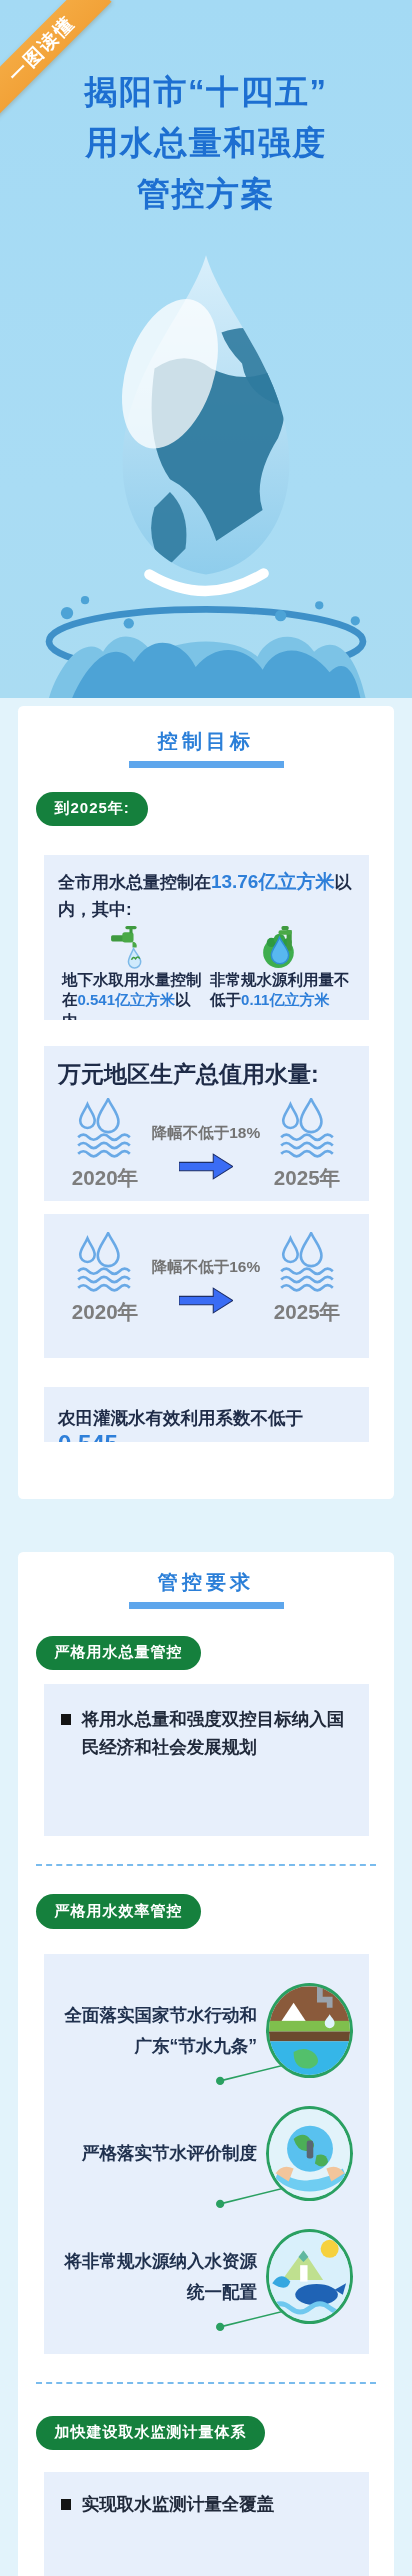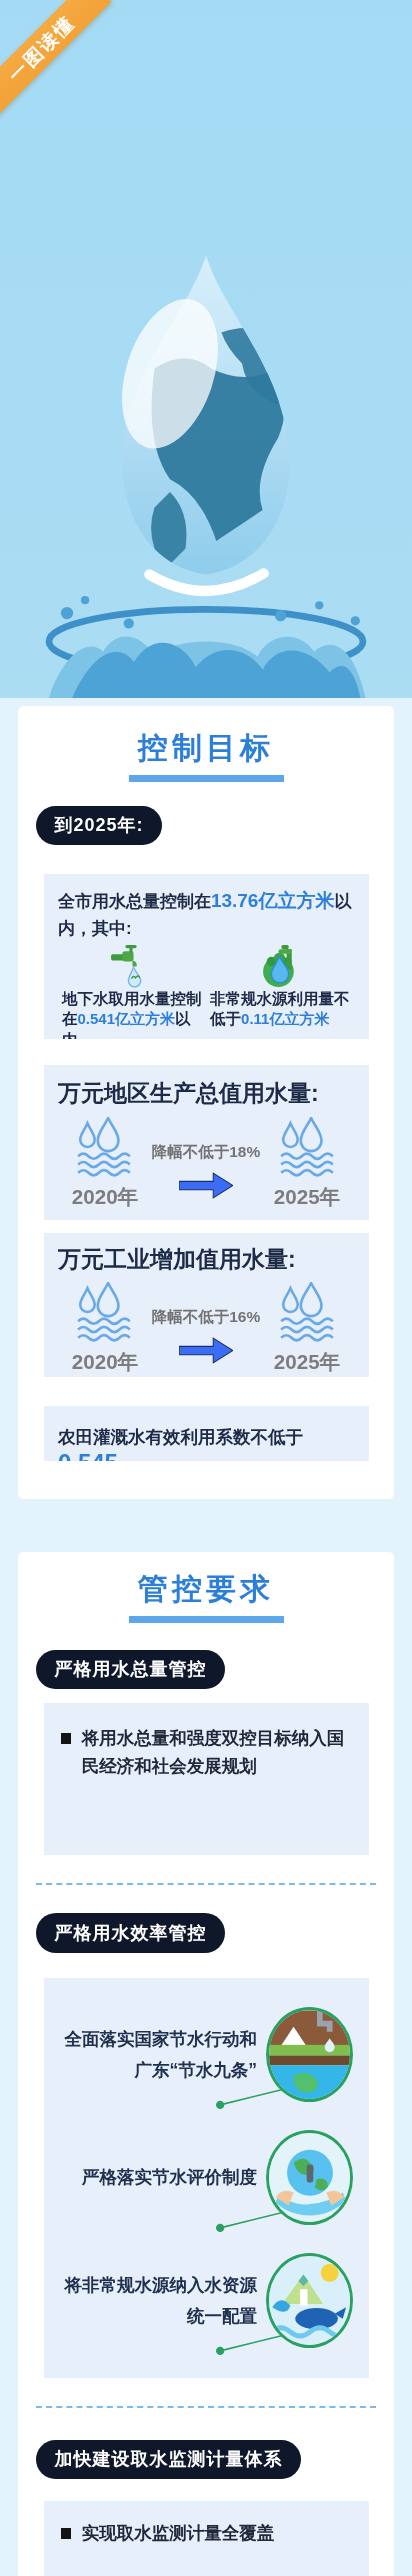--- a/index.html
+++ b/index.html
@@ -18,24 +18,24 @@
     text-align:center; transform:rotate(-45deg); box-shadow:0 1.5px 4.1px rgba(120,70,0,.25);
   }
   .hero-title { position:absolute; top:66px; left:0; width:100%; text-align:center;
     color:#1d6fd1; font-size:33px; font-weight:bold; line-height:1.55; letter-spacing:1.5px; }
   .hero-art { position:absolute; left:0; bottom:0; }
   
   .main { padding-top:8.2px; }
   .card { width:376px; margin:0 auto; background:#ffffff; border-radius:5.2px; overflow:hidden; }
   .card1 { height:793px; margin-bottom:53px; }
   .card2 { height:1832px; margin-bottom:58px; }
-  .sec-title { margin-top:21.6px; text-align:center; color:#2b7fd8; font-size:30px; font-weight:bold; letter-spacing:4.1px; }
+  .sec-title { margin-top:21.6px; text-align:center; color:#2b7fd8; font-size:20px; font-weight:bold; letter-spacing:4.1px; }
   .hbar { width:155px; height:6.7px; background:#5ea6ec; margin:6.2px auto 0; }
-  .pill { display:inline-block; margin-left:18px; background:#0f172a; color:#fff;
-    font-size:18px; font-weight:bold; letter-spacing:1px;
+  .pill { display:inline-block; margin-left:18px; background:#15803d; color:#fff;
+    font-size:15px; font-weight:bold; letter-spacing:1px;
     padding:7.7px 18.5px; border-radius:24px; }
   .panel { width:325px; margin:0 auto; background:#e7effb; position:relative; overflow:hidden; }
   .dark { color:#1e2b47; }
   .hl { color:#2e7fd9; }
   .divider { border-top:2.1px dashed #79bbed; margin:28px 18px; }
   
   .pA { height:165px; padding:12.4px 14.4px; }
   .pA .total { font-size:17px; font-weight:bold; line-height:1.55; }
   .pA .total .hl { font-size:19px; }
   .cols { display:flex; margin-top:3.1px; }
@@ -83,20 +83,25 @@
       <path d="M4 108 q10 -10 20 0 t20 0 t20 0 t20 0 t20 0" fill="none" stroke="#69a9e6" stroke-width="5"></path>
     </g>
     <g id="arrow">
       <polygon points="0,20 66,20 66,4 104,28 66,52 66,36 0,36" fill="#3a6cf4" stroke="#1d2e66" stroke-width="2"></polygon>
     </g>
   </defs>
 </svg>
 
 <div class="hero">
   <div class="ribbon">一图读懂</div>
+  <div class="hero-title">
+    <div>揭阳市“十四五”</div>
+    <div>用水总量和强度</div>
+    <div>管控方案</div>
+  </div>
   <svg class="hero-art" width="412" height="453" viewBox="0 0 800 880">
     <defs>
       <linearGradient id="dropg" x1="0" y1="0" x2="0" y2="1">
         <stop offset="0" stop-color="#d9effb"></stop>
           <stop offset="1" stop-color="#8fcdec"></stop>
       </linearGradient>
       <clipPath id="dropclip">
         <path d="M400 20 C432 130 562 250 562 425 C562 545 492 628 400 640 C308 628 238 545 238 425 C238 250 368 130 400 20 Z"></path>
       </clipPath>
     </defs>
@@ -192,21 +197,20 @@
         <div class="cmp-side">
           <svg width="57" height="63" viewBox="0 0 110 122">
               <use href="#dw"></use>
             </svg>
           <div class="cmp-year">2025年</div>
         </div>
       </div>
     </div>
 
     <div class="panel pC">
-      <div class="cmp-label dark">万元工业增加值用水量:</div>
       <div class="cmp">
         <div class="cmp-side">
           <svg width="57" height="63" viewBox="0 0 110 122">
               <use href="#dw"></use>
             </svg>
           <div class="cmp-year">2020年</div>
         </div>
         <div class="cmp-mid">
           <div class="cmp-note">降幅不低于16%</div>
           <svg width="54" height="29" viewBox="0 0 104 56" style="margin-top:8.2px;">

